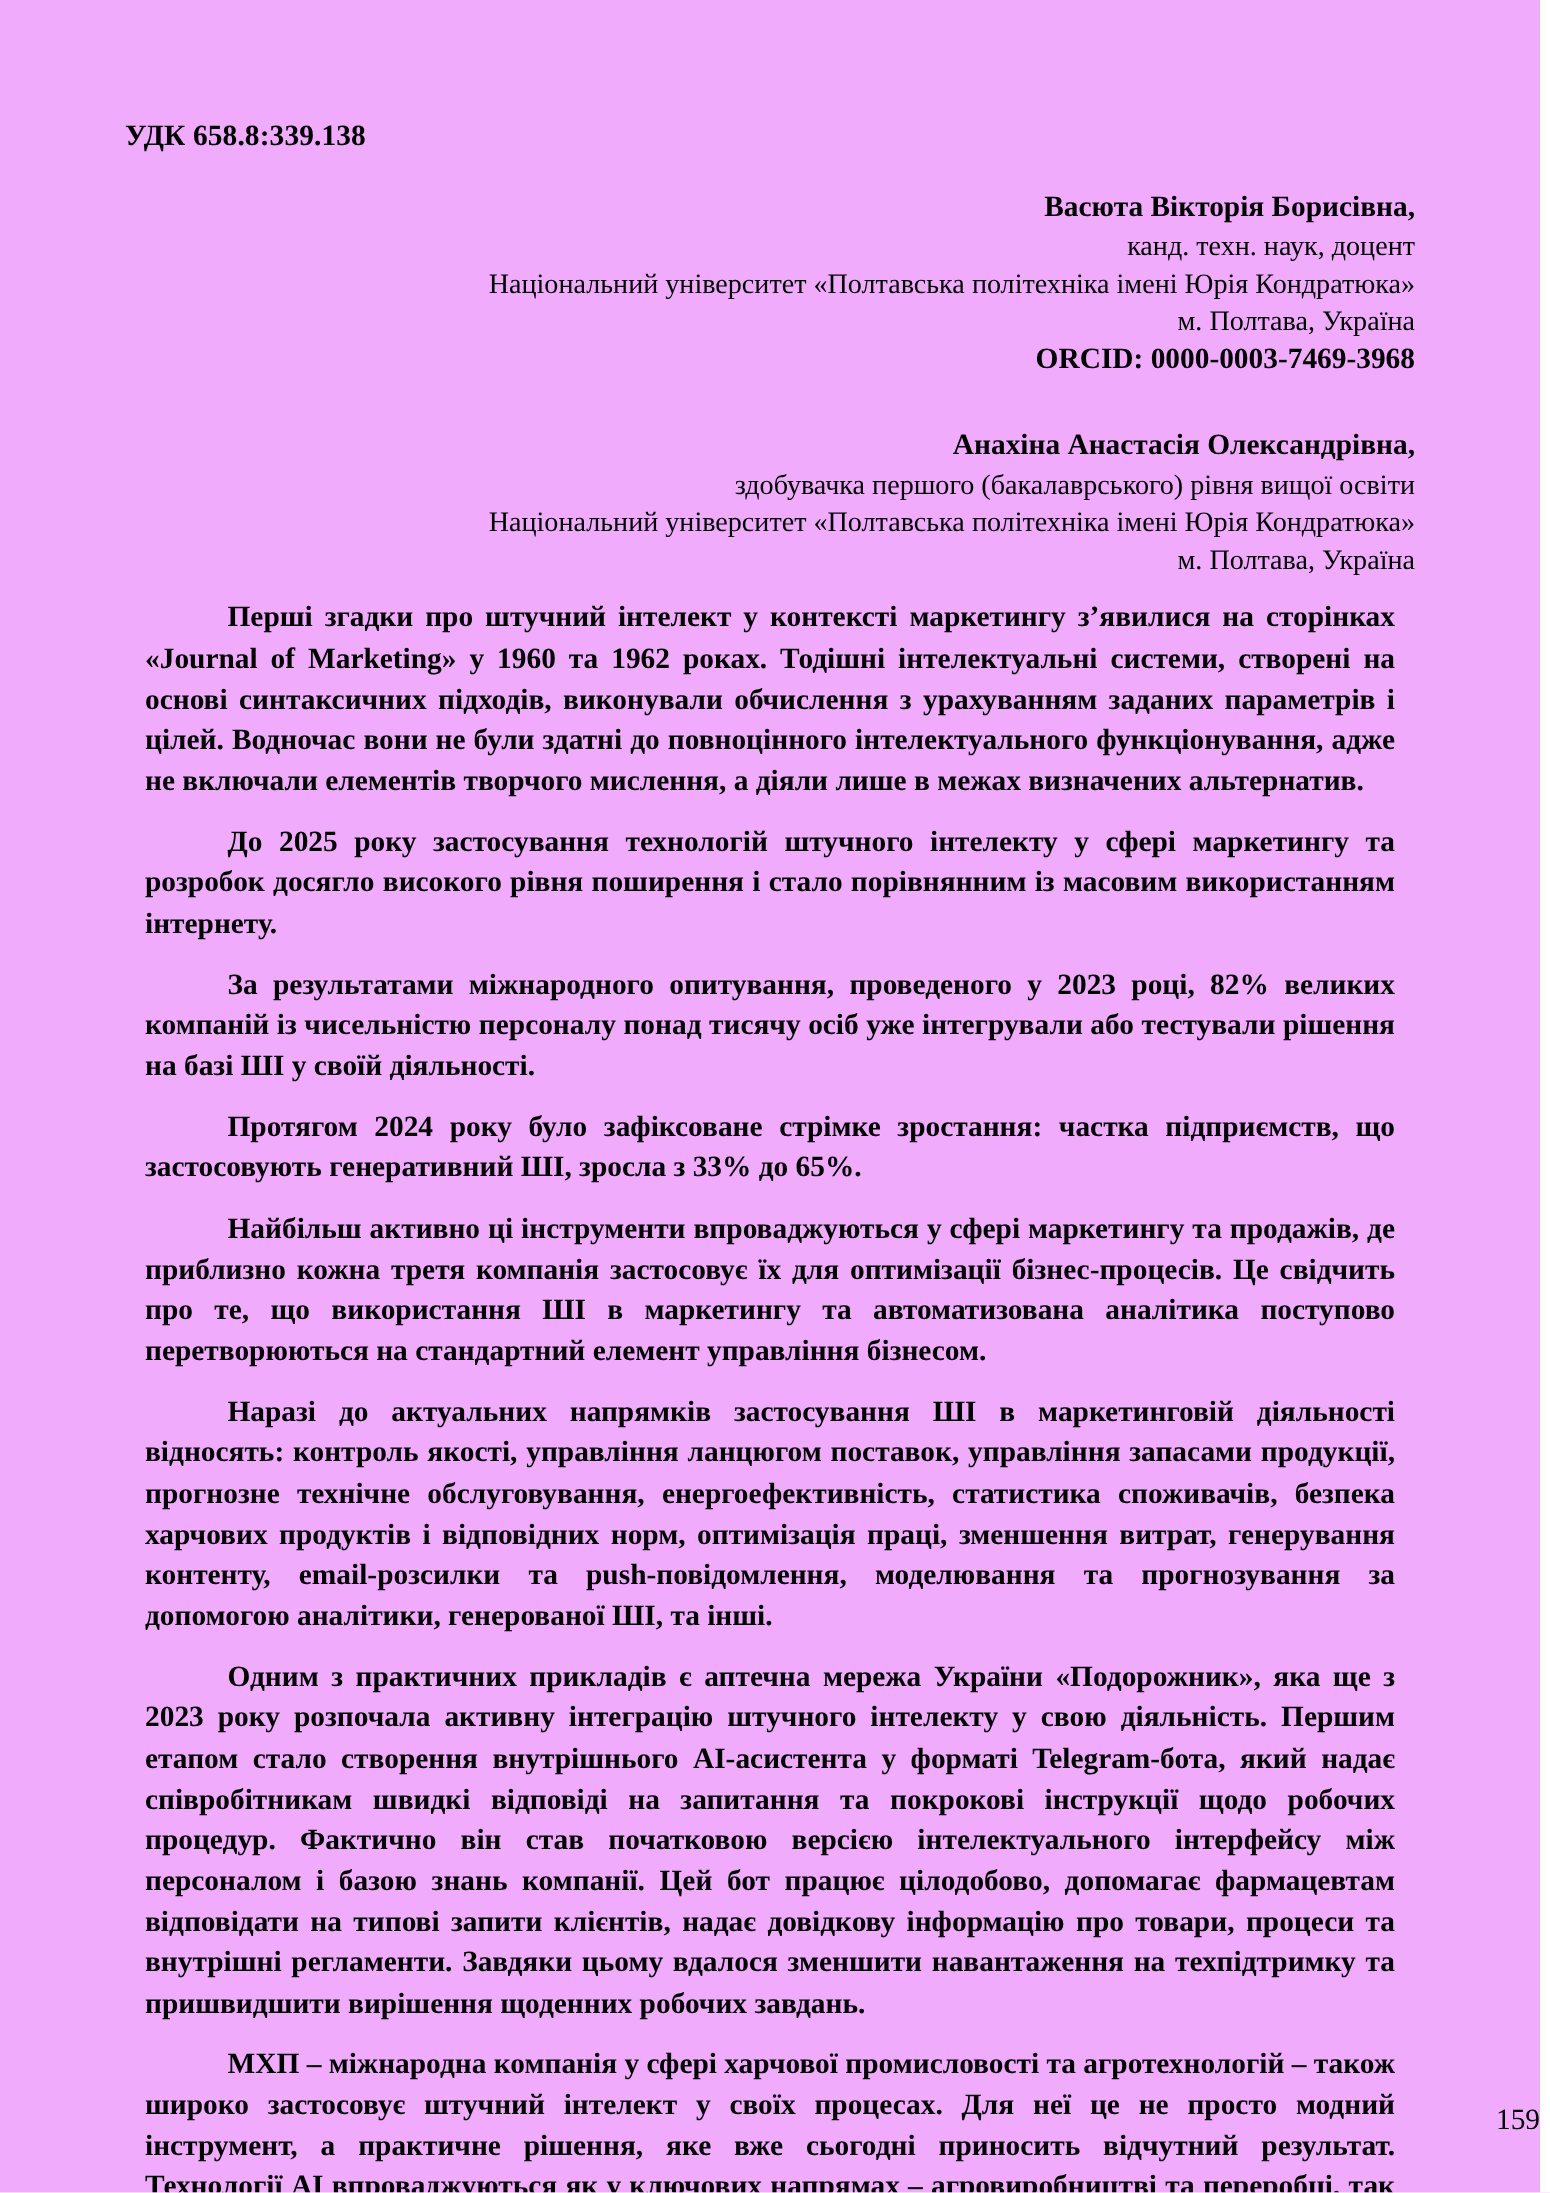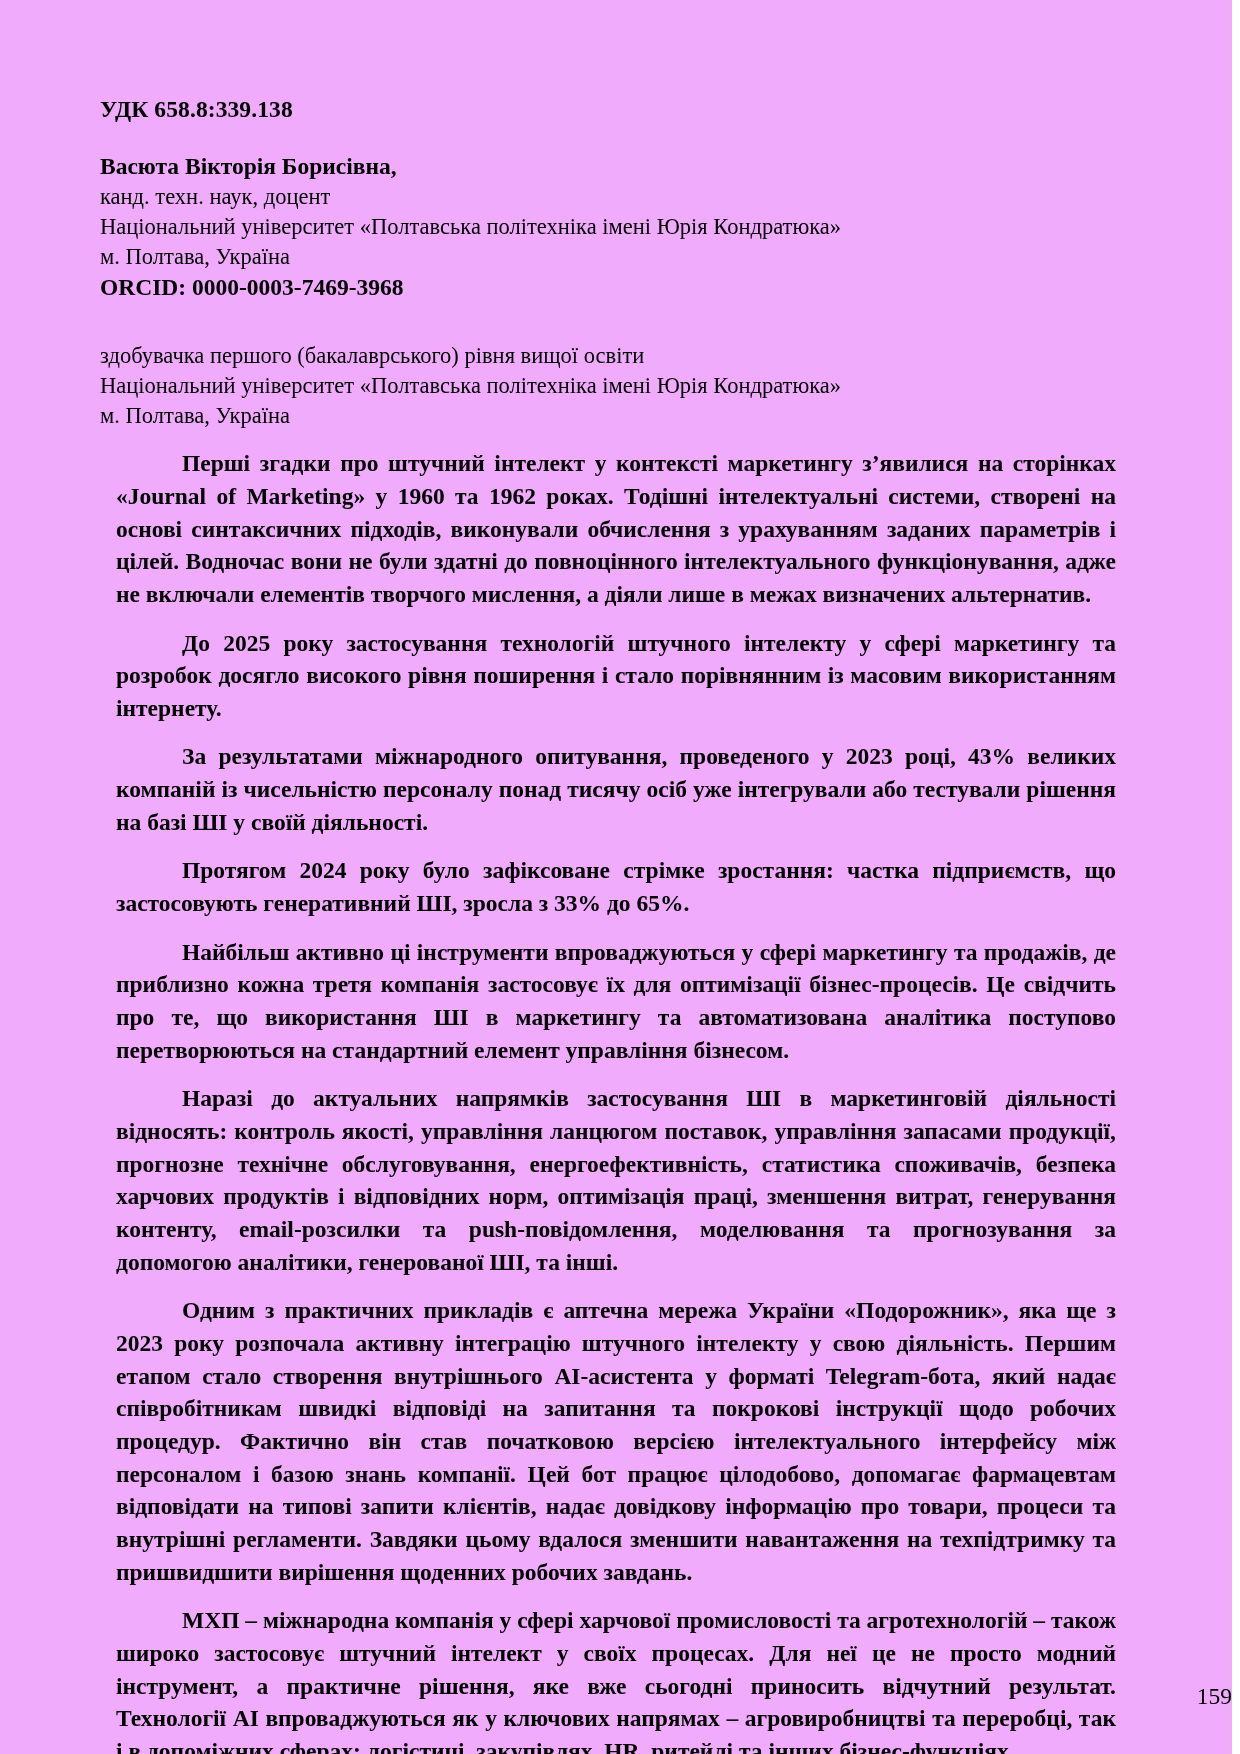--- a/index.html
+++ b/index.html
@@ -24,21 +24,21 @@
   
   .udk {
     font-size: 23.5px;
     font-weight: bold;
     letter-spacing: 0.1px;
     line-height: 1.2;
     margin: 0 0 28px 0;
   }
 
   .author-block {
-    text-align: left;
+    text-align: right;
     line-height: 1.33;
   }
   .author-name {
     font-size: 23.5px;
     font-weight: bold;
     margin: 0;
   }
   .author-line {
     font-size: 22.5px;
     margin: 0;
@@ -94,30 +94,31 @@
 
   <div class="author-block first">
     <div class="author-name">Васюта Вікторія Борисівна,</div>
     <div class="author-line">канд. техн. наук, доцент</div>
     <div class="author-line">Національний університет «Полтавська політехніка імені Юрія Кондратюка»</div>
     <div class="author-line">м. Полтава, Україна</div>
     <div class="orcid">ORCID: 0000-0003-7469-3968</div>
   </div>
 
   <div class="author-block second">
+    <div class="author-name">Анахіна Анастасія Олександрівна,</div>
     <div class="author-line">здобувачка першого (бакалаврського) рівня вищої освіти</div>
     <div class="author-line">Національний університет «Полтавська політехніка імені Юрія Кондратюка»</div>
     <div class="author-line">м. Полтава, Україна</div>
   </div>
 
 
   <div class="body-text">
     <p>Перші згадки про штучний інтелект у контексті маркетингу з’явилися на сторінках «Journal of Marketing» у 1960 та 1962 роках. Тодішні інтелектуальні системи, створені на основі синтаксичних підходів, виконували обчислення з урахуванням заданих параметрів і цілей. Водночас вони не були здатні до повноцінного інтелектуального функціонування, адже не включали елементів творчого мислення, а діяли лише в межах визначених альтернатив.</p>
     <p>До 2025 року застосування технологій штучного інтелекту у сфері маркетингу та розробок досягло високого рівня поширення і стало порівнянним із масовим використанням інтернету.</p>
-    <p>За результатами міжнародного опитування, проведеного у 2023 році, 43% великих компаній із чисельністю персоналу понад тисячу осіб уже інтегрували або тестували рішення на базі ШІ у своїй діяльності.</p>
+    <p>За результатами міжнародного опитування, проведеного у 2023 році, 82% великих компаній із чисельністю персоналу понад тисячу осіб уже інтегрували або тестували рішення на базі ШІ у своїй діяльності.</p>
     <p>Протягом 2024 року було зафіксоване стрімке зростання: частка підприємств, що застосовують генеративний ШІ, зросла з 33% до 65%.</p>
     <p>Найбільш активно ці інструменти впроваджуються у сфері маркетингу та продажів, де приблизно кожна третя компанія застосовує їх для оптимізації бізнес-процесів. Це свідчить про те, що використання ШІ в маркетингу та автоматизована аналітика поступово перетворюються на стандартний елемент управління бізнесом.</p>
     <p>Наразі до актуальних напрямків застосування ШІ в маркетинговій діяльності відносять: контроль якості, управління ланцюгом поставок, управління запасами продукції, прогнозне технічне обслуговування, енергоефективність, статистика споживачів, безпека харчових продуктів і відповідних норм, оптимізація праці, зменшення витрат, генерування контенту, email-розсилки та push-повідомлення, моделювання та прогнозування за допомогою аналітики, генерованої ШІ, та інші.</p>
     <p>Одним з практичних прикладів є аптечна мережа України «Подорожник», яка ще з 2023 року розпочала активну інтеграцію штучного інтелекту у свою діяльність. Першим етапом стало створення внутрішнього AI-асистента у форматі Telegram-бота, який надає співробітникам швидкі відповіді на запитання та покрокові інструкції щодо робочих процедур. Фактично він став початковою версією інтелектуального інтерфейсу між персоналом і базою знань компанії. Цей бот працює цілодобово, допомагає фармацевтам відповідати на типові запити клієнтів, надає довідкову інформацію про товари, процеси та внутрішні регламенти. Завдяки цьому вдалося зменшити навантаження на техпідтримку та пришвидшити вирішення щоденних робочих завдань.</p>
     <p>МХП – міжнародна компанія у сфері харчової промисловості та агротехнологій – також широко застосовує штучний інтелект у своїх процесах. Для неї це не просто модний інструмент, а практичне рішення, яке вже сьогодні приносить відчутний результат. Технології AI впроваджуються як у ключових напрямах – агровиробництві та переробці, так і в допоміжних сферах: логістиці, закупівлях, HR, ритейлі та інших бізнес-функціях.</p>
   </div>
 
   <div class="page-number">159</div>
 
 </div>

